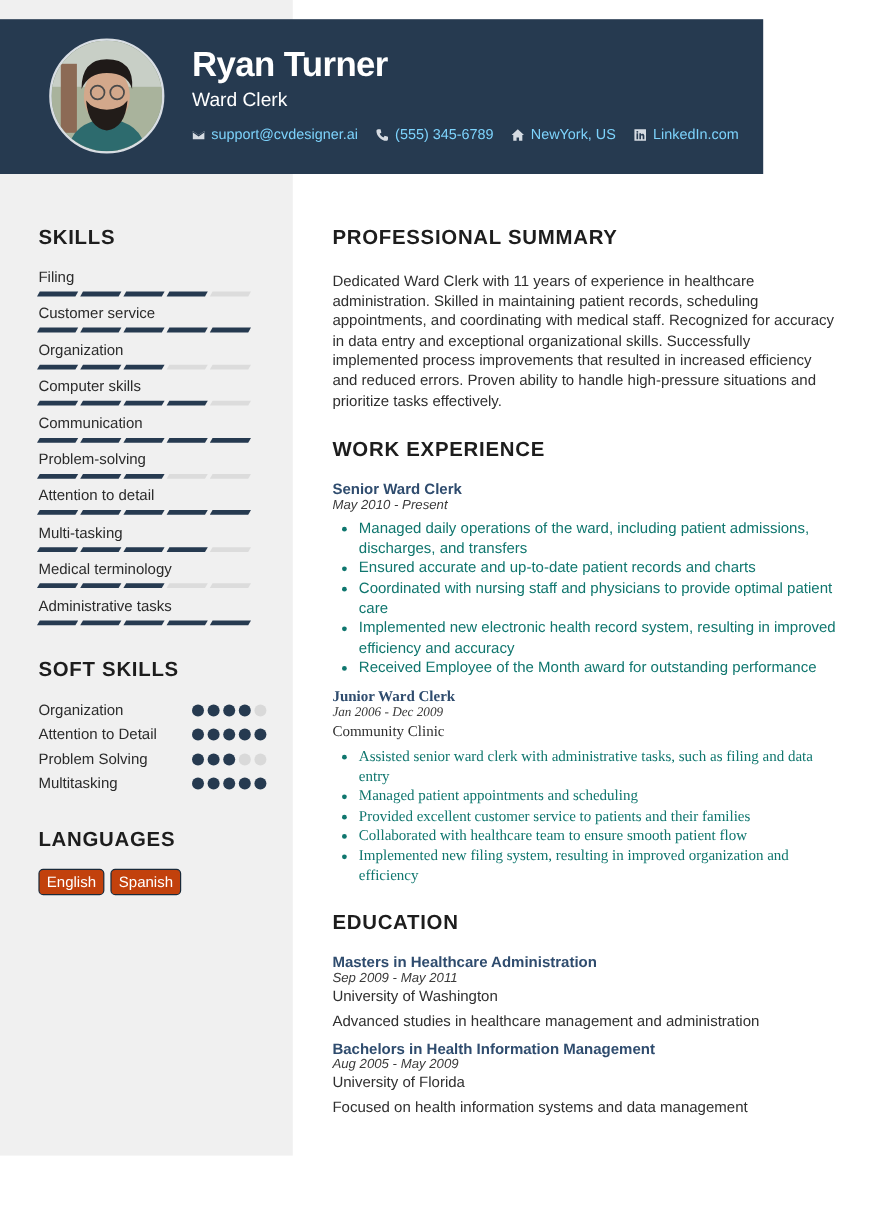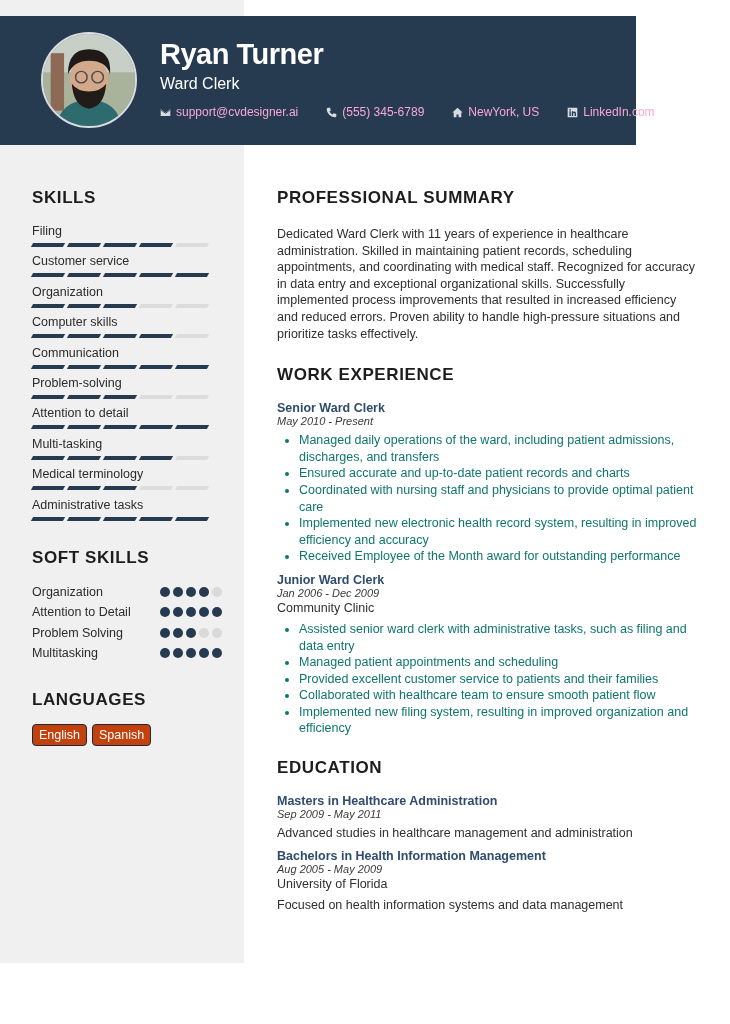--- a/index.html
+++ b/index.html
@@ -6,21 +6,21 @@
   html, body { width: 730px; height: 1024px; background: #ffffff; overflow: hidden; }
   body { position: relative; font-family: "Liberation Sans", "DejaVu Sans", sans-serif; color: #2b2b2b; }
 
   .sidebar-bg { position: absolute; left: 0; top: 0; width: 244px; height: 963px; background: #f0f0f0; }
 
   .header { position: absolute; left: 0; top: 16px; width: 636px; height: 129px; background: #263a50; }
   .avatar { position: absolute; left: 41px; top: 16px; width: 96px; height: 96px; border-radius: 50%; border: 2px solid #d8dde3; overflow: hidden; background: #8a9a8a; }
   .avatar svg { width: 100%; height: 100%; display: block; }
   .name { position: absolute; left: 160px; top: 22px; font-size: 29px; font-weight: bold; color: #ffffff; letter-spacing: -0.5px; }
   .role { position: absolute; left: 160px; top: 59px; font-size: 16px; color: #ffffff; }
-  .contacts { position: absolute; left: 160px; top: 89px; display: flex; gap: 28px; font-size: 12px; color: #f9a8d4; white-space: nowrap; }
+  .contacts { position: absolute; left: 160px; top: 89px; display: flex; gap: 15px; font-size: 12px; color: #7dd3fc; white-space: nowrap; }
   .contact { display: flex; align-items: center; gap: 5px; }
   .contact svg { width: 11px; height: 11px; fill: #d5dbe2; }
 
   .sidebar { position: absolute; left: 32px; top: 188px; width: 190px; }
   .sec-title { font-size: 17px; font-weight: bold; color: #1d1d1d; letter-spacing: 0.6px; }
   .skills { margin-top: 16px; }
   .skill { height: 30.4px; }
   .skill-label { font-size: 12.5px; color: #2b2b2b; line-height: 15px; }
   .skill-bar { display: flex; gap: 4px; margin-top: 4px; }
   .seg { width: 32px; height: 4px; background: #dcdcdc; transform: skewX(-30deg); }
@@ -35,21 +35,21 @@
   .dot.on { background: #263a50; }
 
   .lang-title { margin-top: 28px; }
   .langs { display: flex; gap: 5px; margin-top: 14px; }
   .lang { background: #c2410c; color: #ffffff; font-size: 12.5px; padding: 3px 6px; border-radius: 4px; border: 1px solid #1a2a3a; }
 
   .main { position: absolute; left: 277px; top: 188px; width: 422px; }
   .summary { margin-top: 18px; font-size: 12.5px; line-height: 16.6px; color: #2f2f2f; }
   .work-title { margin-top: 23px; }
   .job { margin-top: 16px; }
-  .job + .job { margin-top: 8px; }
+  .job + .job { margin-top: 8px; font-family: Liberation Serif, serif; }
   .row-head { display: flex; justify-content: space-between; align-items: baseline; flex-direction: column; }
   .job-title { font-size: 12.5px; font-weight: bold; color: #2f4c6e; }
   .date { font-size: 11px; font-style: italic; color: #3a3a3a; }
   .org { font-size: 12.5px; color: #2f2f2f; margin-top: 1px; line-height: 16px; }
   ul.bullets { margin-top: 5px; padding-left: 22px; }
   ul.bullets li { font-size: 12.5px; line-height: 16.6px; color: #0f766e; }
   .edu-title { margin-top: 21px; }
   .edu { margin-top: 16px; }
   .edu + .edu { margin-top: 9px; }
   .edu-desc { font-size: 12.5px; color: #2f2f2f; margin-top: 6px; }
@@ -295,20 +295,21 @@
       </div>
     </div>
 
   <div class="sec-title edu-title">EDUCATION</div>
   <div id="edu-list">
       <div class="edu">
         <div class="row-head">
           <div class="job-title">Masters in Healthcare Administration</div>
           <div class="date">Sep 2009 - May 2011</div>
         </div>
+        <div class="org">University of Washington</div>
         <div class="edu-desc">Advanced studies in healthcare management and administration</div>
       </div>
       <div class="edu">
         <div class="row-head">
           <div class="job-title">Bachelors in Health Information Management</div>
           <div class="date">Aug 2005 - May 2009</div>
         </div>
         <div class="org">University of Florida</div>
         <div class="edu-desc">Focused on health information systems and data management</div>
       </div>

